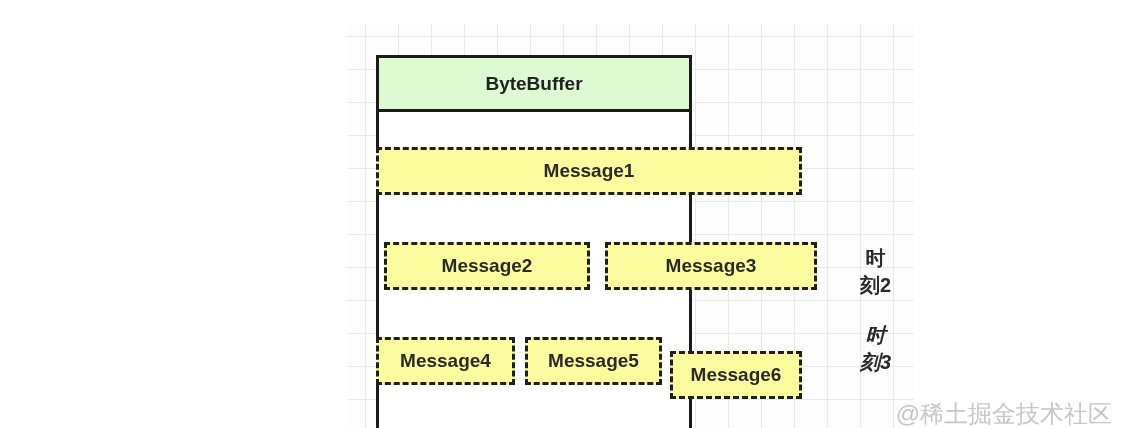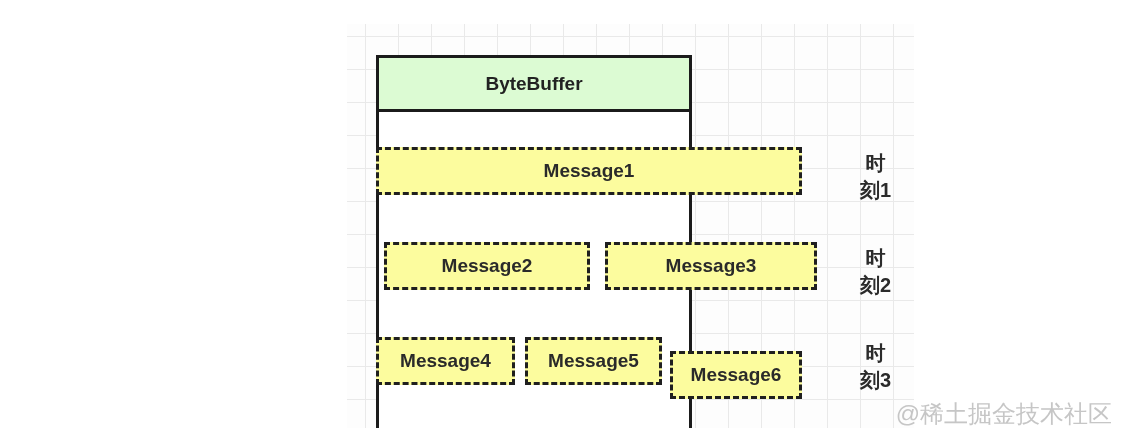--- a/index.html
+++ b/index.html
@@ -57,21 +57,21 @@
   .msg-6 { left: 646px; top: 313px; width: 132px; margin-top: 14px; }
   .time-label {
     position: absolute;
     left: 809px; width: 85px; height: 60px;
     display: flex; align-items: center;
     font-size: 20px; font-weight: bold; color: #2b2b2b;
     z-index: 3;
   }
   .time-1 { top: 123px; }
   .time-2 { top: 218px; }
-  .time-3 { top: 313px; }
+  .time-3 { top: 295px; font-style: italic; }
   .watermark {
     position: absolute;
     right: 21px; bottom: 10px;
     font-size: 24px;
     color: #c6c6c6;
     z-index: 4;
   }
 </style>
 </head>
 <body>
@@ -100,23 +100,20 @@
   <div class="msg msg-4">
     <span>Message4</span>
   </div>
   <div class="msg msg-5">
     <span>Message5</span>
   </div>
   <div class="msg msg-6">
     <span>Message6</span>
   </div>
 
-  <div class="time-label time-1">
-    <span>时刻1</span>
-  </div>
   <div class="time-label time-2">
     <span>时刻2</span>
   </div>
   <div class="time-label time-3">
     <span>时刻3</span>
   </div>
 
   <div class="watermark">
     <span>@稀土掘金技术社区</span>
   </div>

